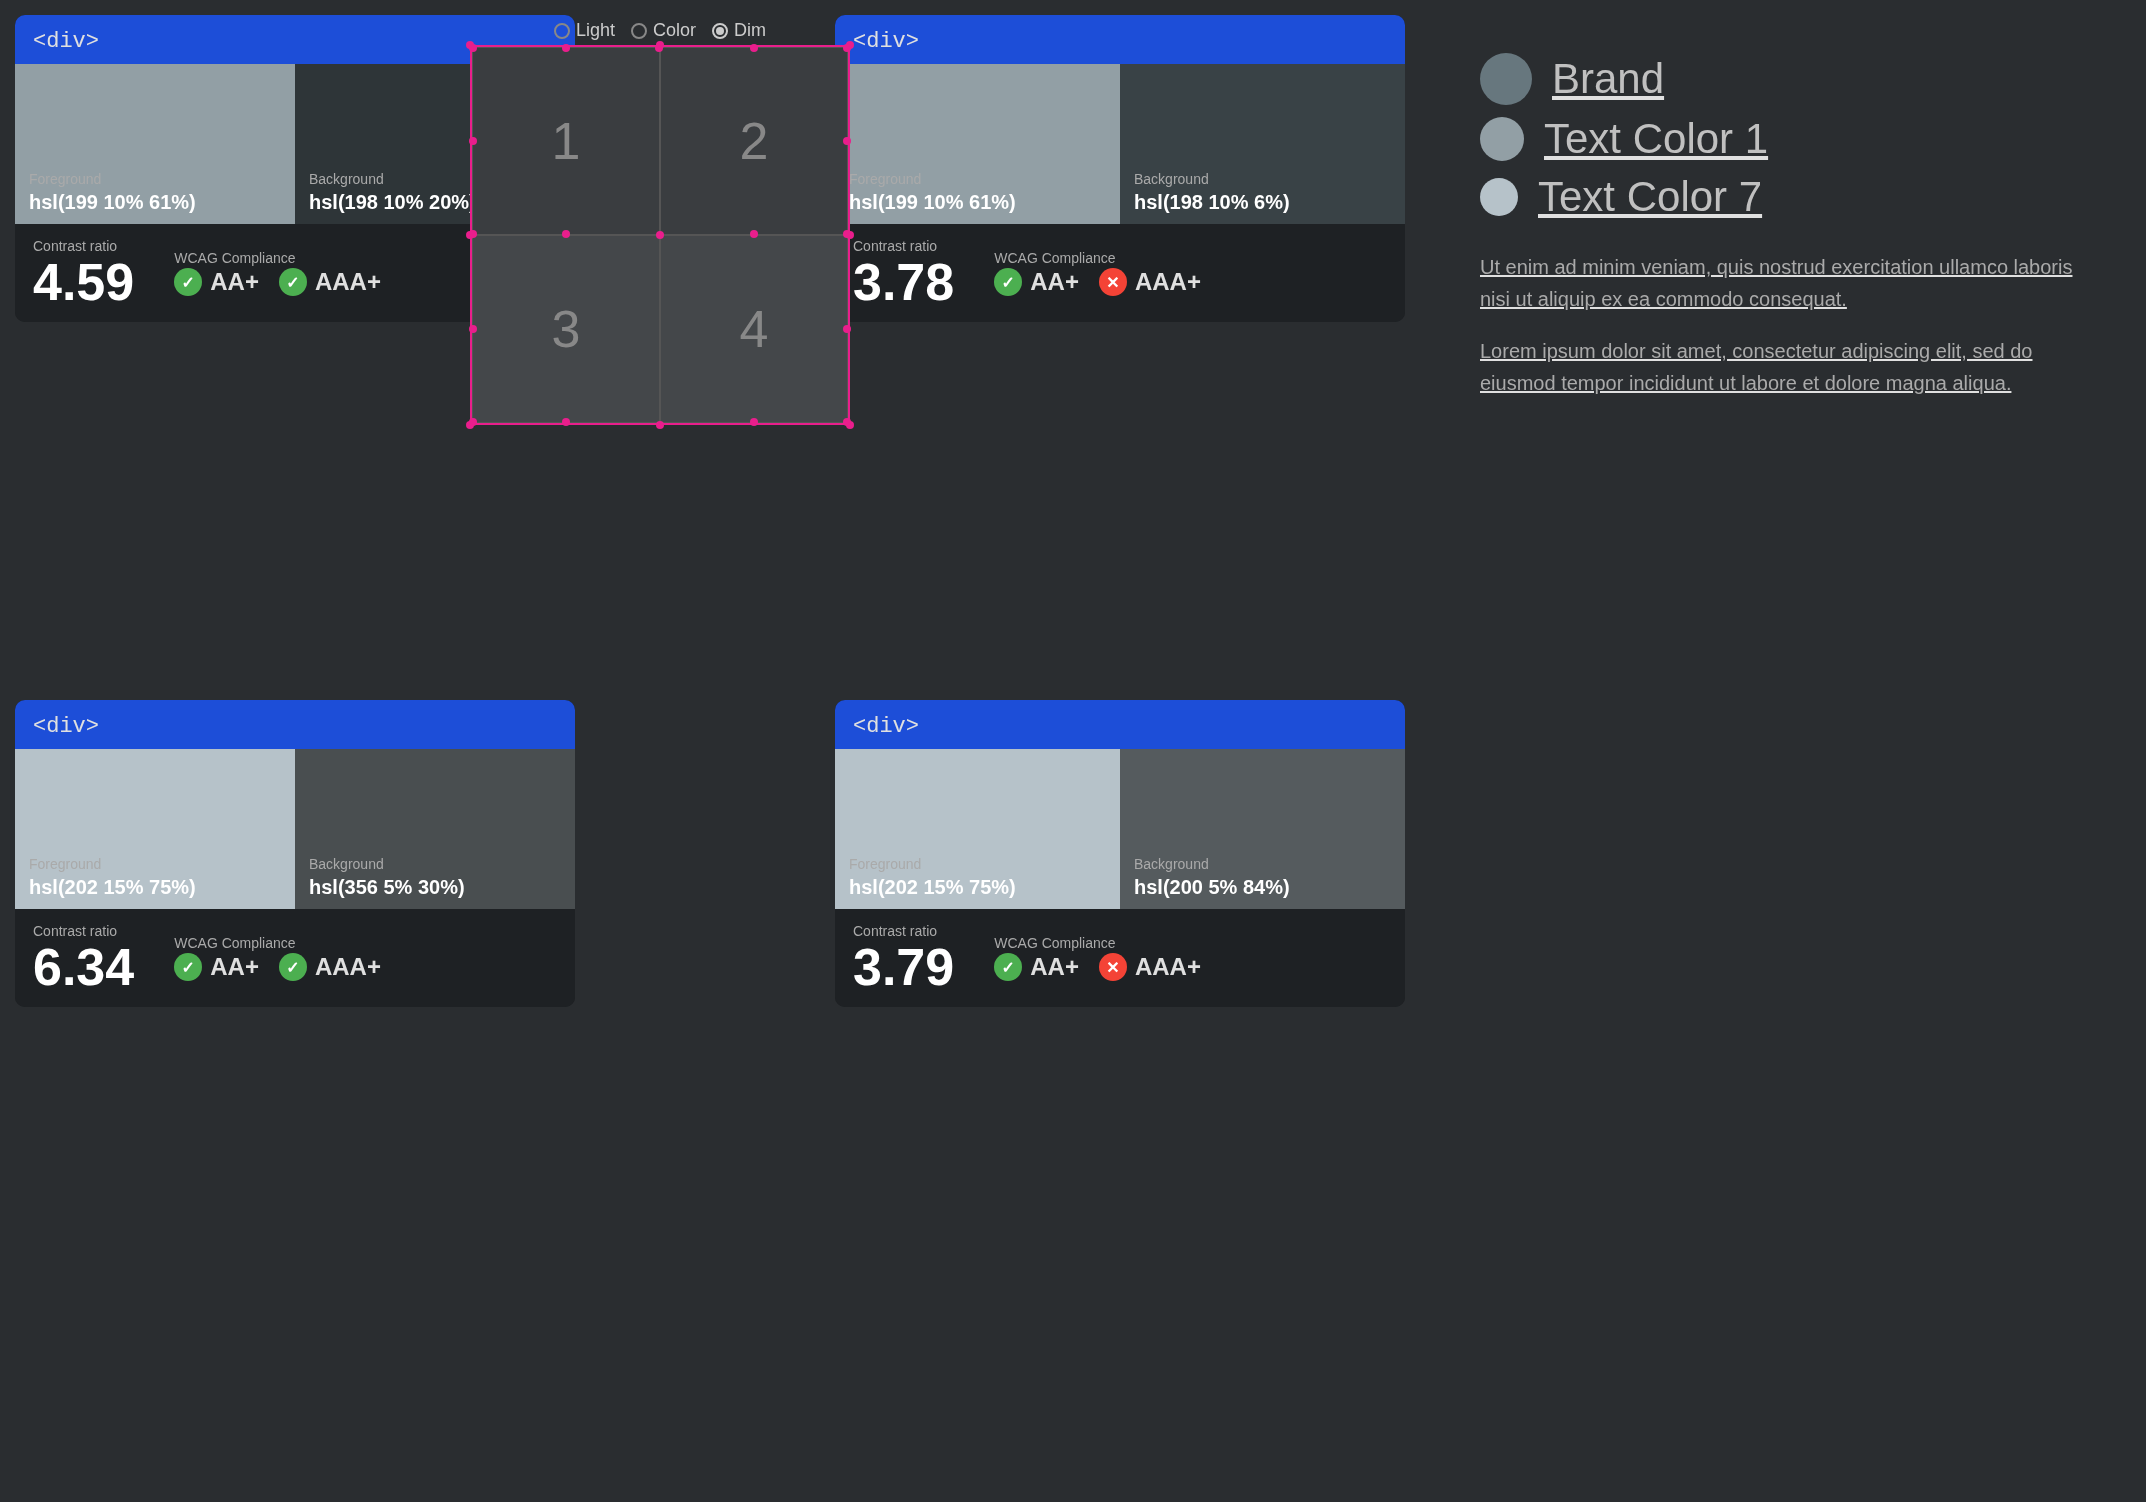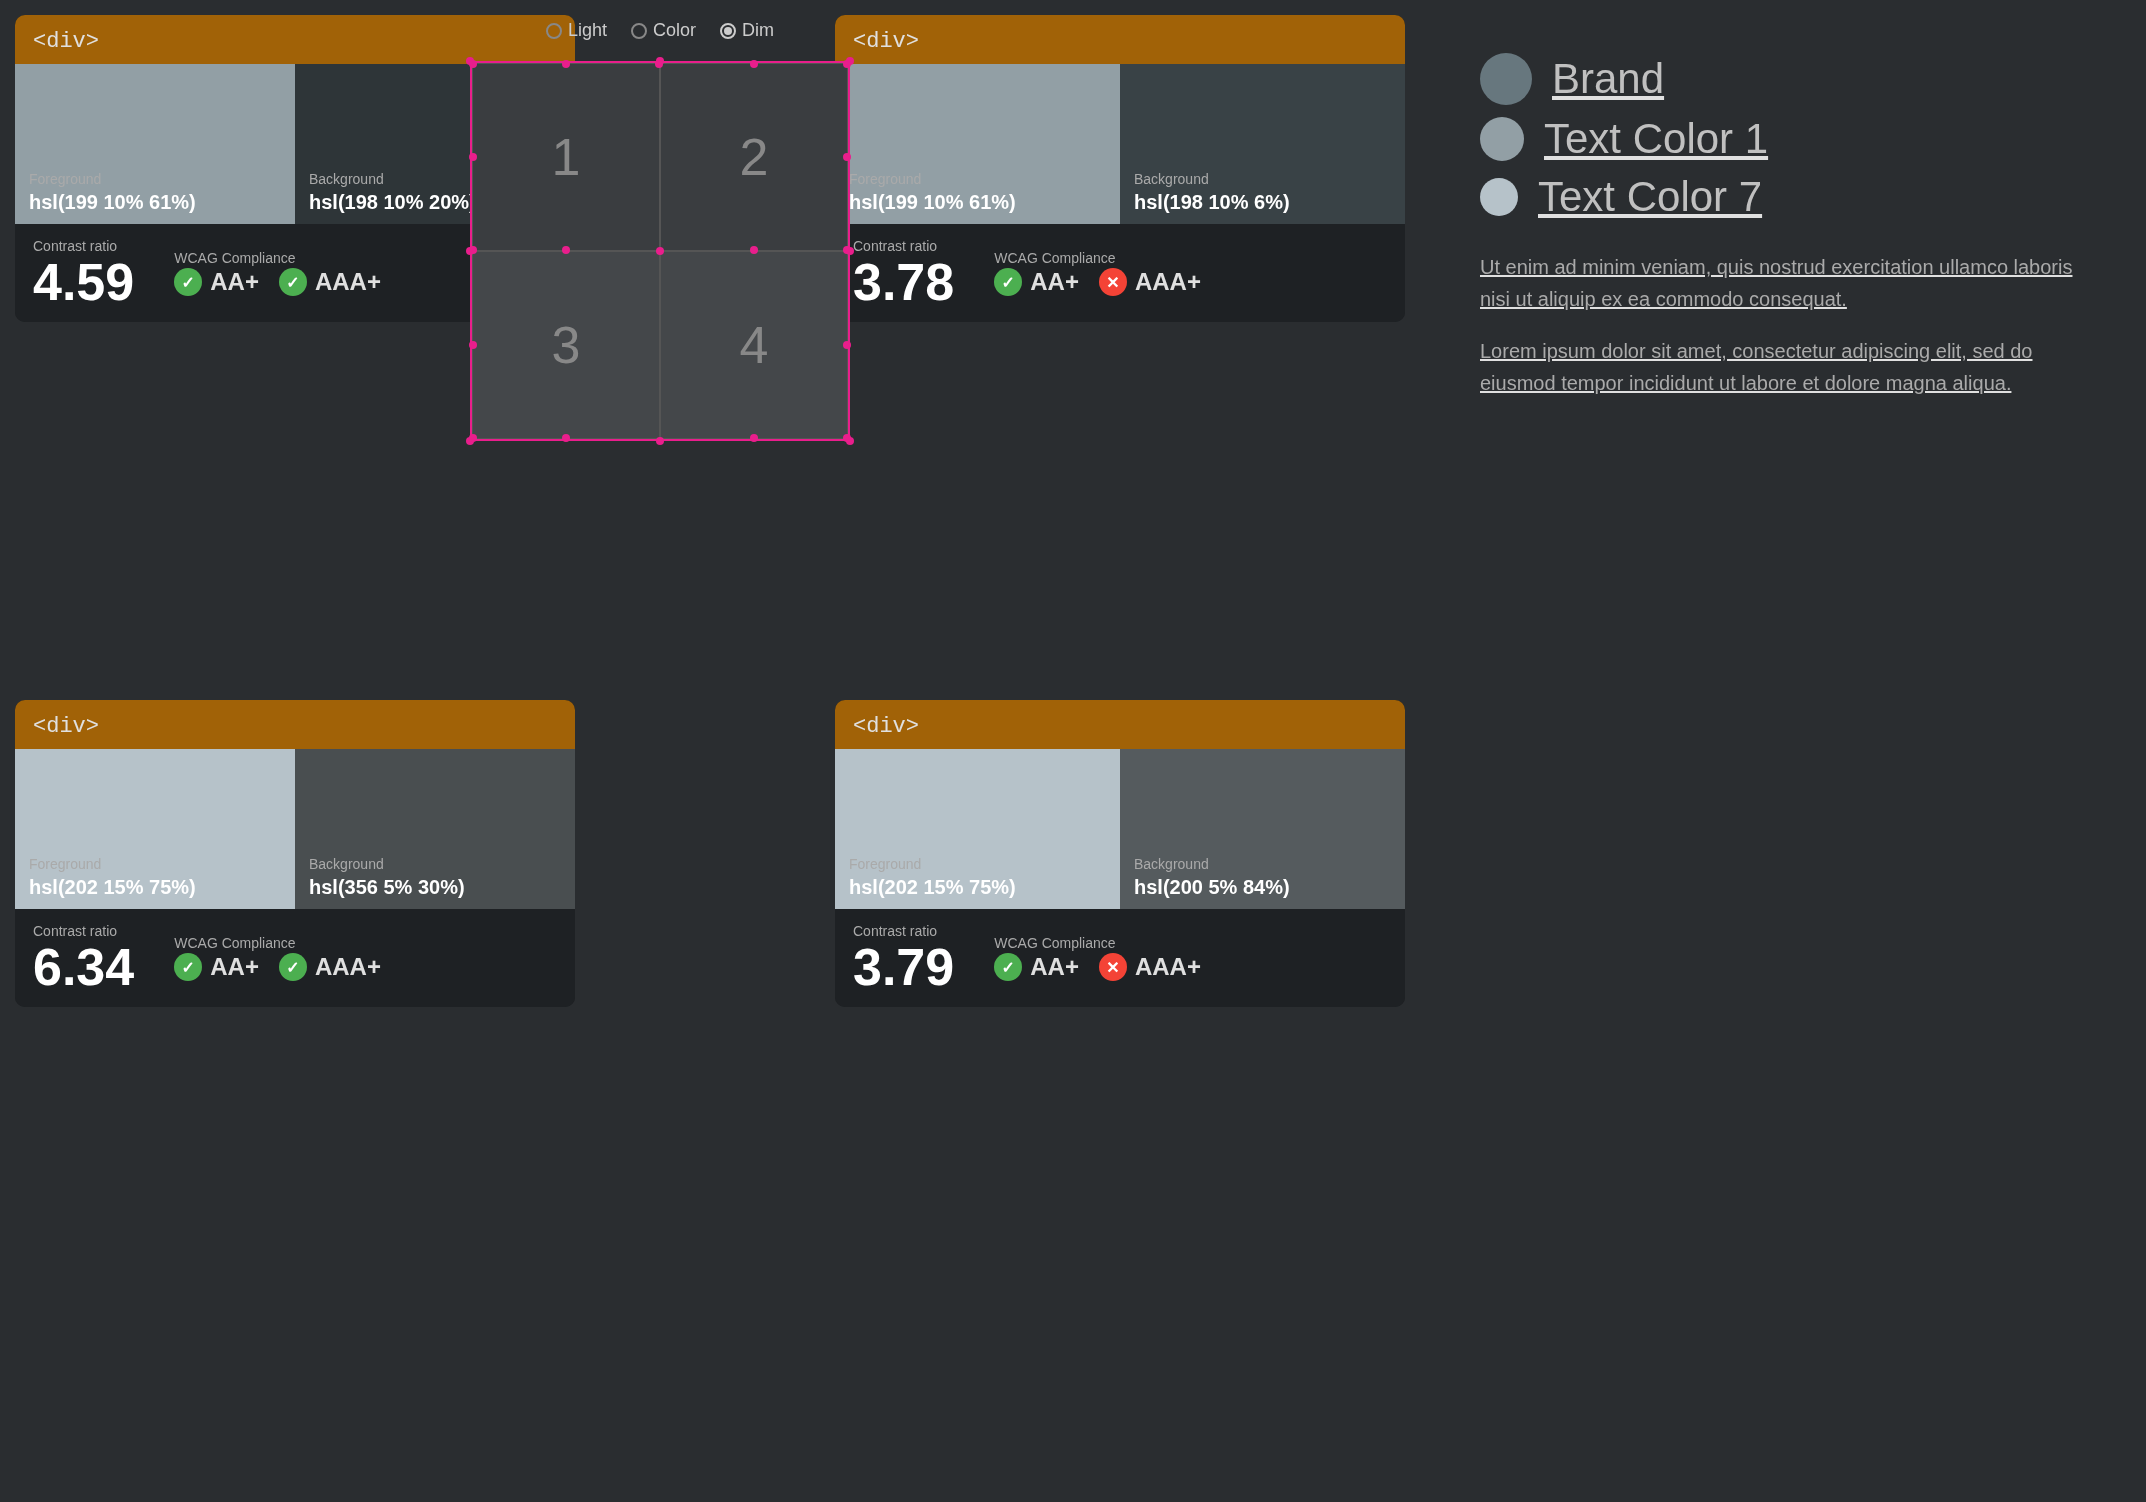--- a/index.html
+++ b/index.html
@@ -18,21 +18,21 @@
       border-radius: 10px;
       position: absolute;
       overflow: hidden;
     }
 
     .panel-title {
       font-family: 'Courier New', monospace;
       font-size: 22px;
       color: #e0e0e0;
       padding: 14px 18px 10px;
-      background-color: #a16207;
+      background-color: #1d4ed8;
     }
 
     .color-swatches {
       display: flex;
       height: 160px;
     }
 
     .swatch {
       flex: 1;
       display: flex;
@@ -145,23 +145,23 @@
       height: 700px;
       display: flex;
       flex-direction: column;
       align-items: center;
       justify-content: flex-start;
       padding-top: 20px;
     }
 
     .theme-selector {
       display: flex;
-      gap: 24px;
-      align-items: center;
-      margin-bottom: 20px;
+      gap: 16px;
+      align-items: center;
+      margin-bottom: 4px;
     }
 
     .radio-option {
       display: flex;
       align-items: center;
       gap: 6px;
       font-size: 18px;
       color: #ccc;
       cursor: pointer;
     }

